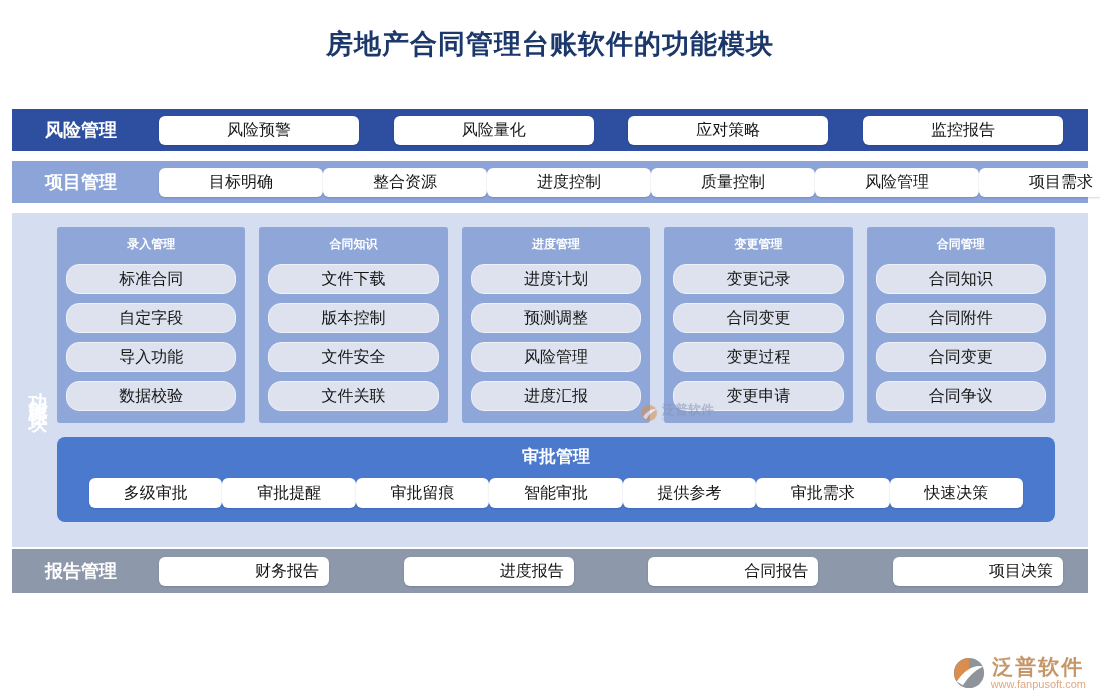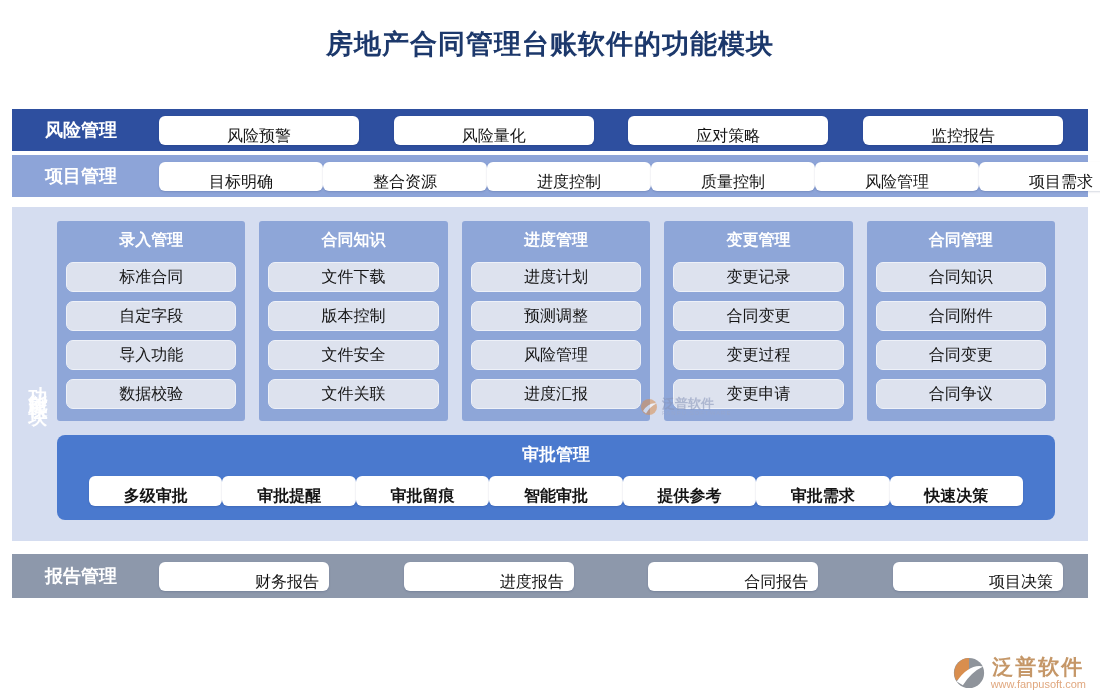--- a/index.html
+++ b/index.html
@@ -21,22 +21,22 @@
   
   .band {
     margin: 0 12px;
     height: 42px;
     display: flex;
     align-items: center;
     padding: 0 25px 0 33px;
     box-sizing: border-box;
   }
   .band-risk   { background: #2e4f9f; margin-top: 47px; }
-  .band-project{ background: #8da4d8; margin-top: 4px; }
-  .band-report { background: #8d98ab; margin-top: 13px; height: 44px; }
+  .band-project{ background: #8da4d8; margin-top: 10px; }
+  .band-report { background: #8d98ab; margin-top: 2px; height: 44px; }
   .band-label {
     flex: none;
     width: 100px;
     color: #ffffff;
     font-weight: bold;
     font-size: 18px;
     white-space: nowrap;
   }
   .band-buttons {
     flex: 1;
@@ -48,26 +48,26 @@
   .pill {
     background: #ffffff;
     border: none;
     border-radius: 6px;
     height: 29px;
     font-size: 16px;
     color: #141414;
     font-family: inherit;
     box-shadow: 0 1px 2px rgba(20,40,90,0.18);
     cursor: pointer;
-    padding: 10px 10px;
+    padding: 4px 10px;
   }
   .pill.w200 { width: 200px; }
   .pill.w138 { width: 164px; }
   .pill.w170 { width: 170px; text-align: right; }
-  .pill.w122 { width: 134px; height: 30px; font-weight: bold; }
+  .pill.w122 { width: 134px; height: 30px; }
   
   .panel {
     margin: 10px 12px 0;
     height: 334px;
     background: #d5ddf0;
     position: relative;
     padding: 14px 33px 0 45px;
     box-sizing: border-box;
   }
   .side-label {
@@ -89,31 +89,31 @@
   .col {
     flex: 1;
     background: #8ea6d8;
     border-radius: 3px;
     padding: 0 9px 3px;
   }
   .col-title {
     text-align: center;
     color: #ffffff;
     font-weight: bold;
-    font-size: 16px;
+    font-size: 12px;
     padding: 9px 0 11px;
   }
   .cell {
     height: 28px;
     display: flex;
     align-items: center;
     justify-content: center;
     background: #dde2ee;
     border: 1px solid #eef1f8;
-    border-radius: 7px;
+    border-radius: 13px;
     margin-bottom: 9px;
     font-size: 16px;
     color: #141414;
     cursor: pointer;
   }
   .approval {
     margin-top: 14px;
     background: #4a79ce;
     border-radius: 8px;
     padding: 8px 32px 14px;

